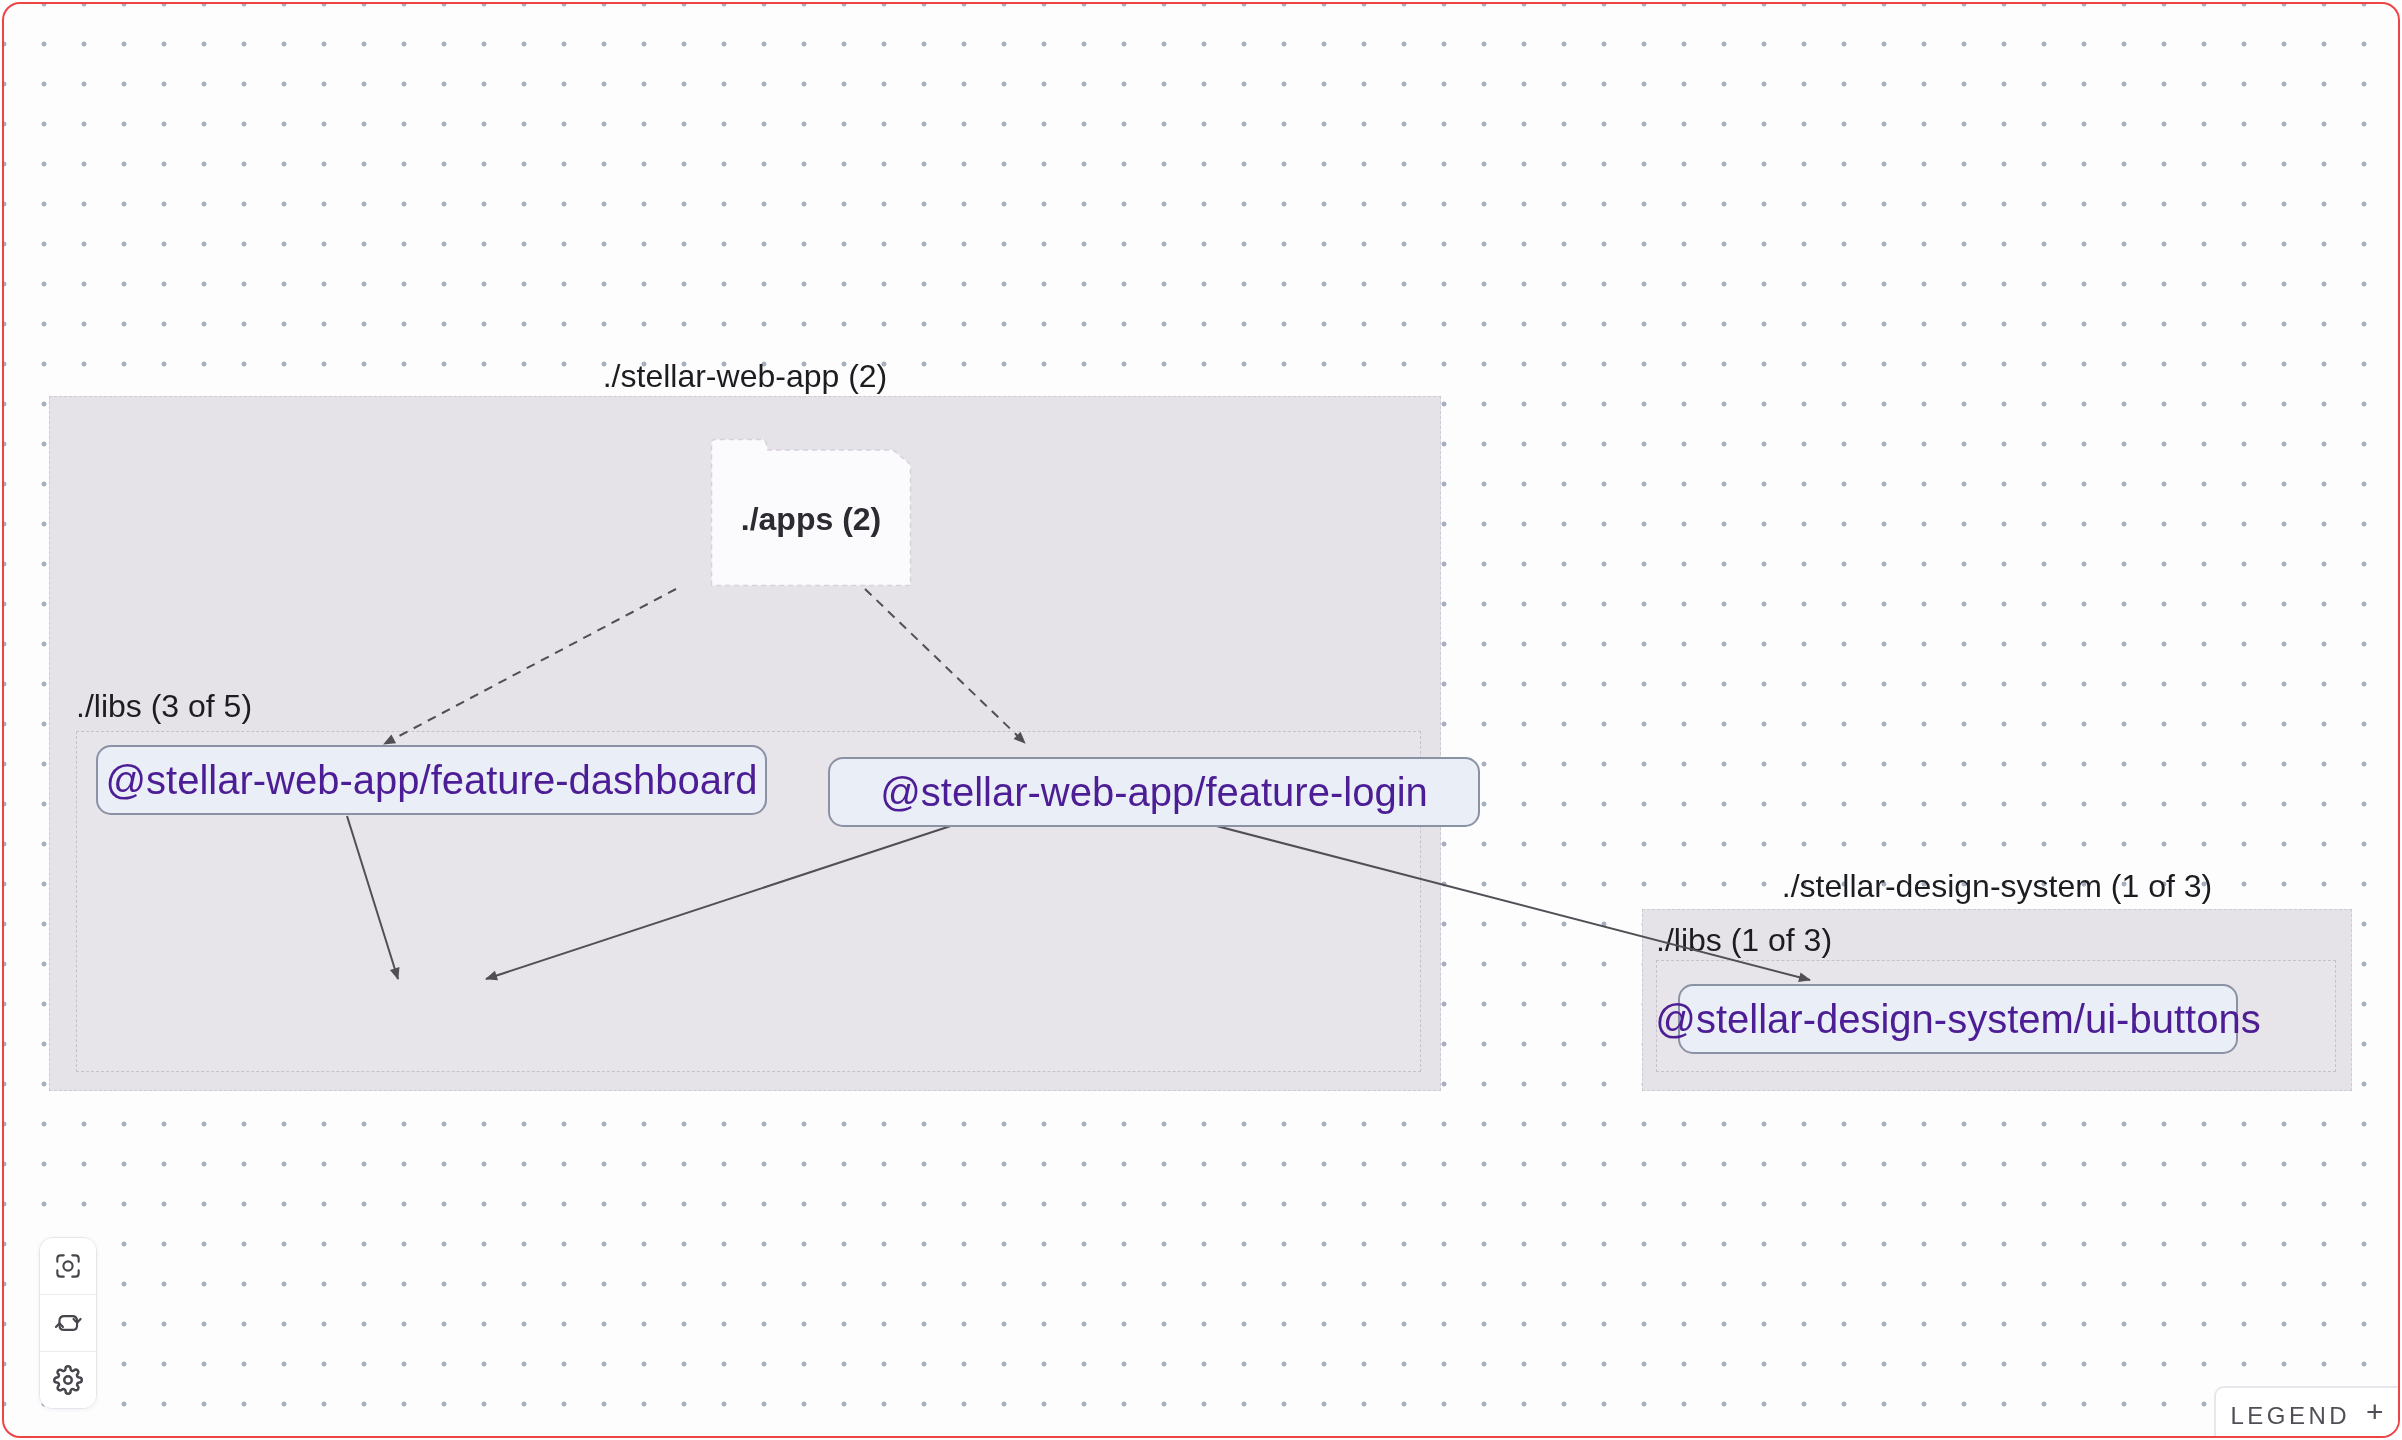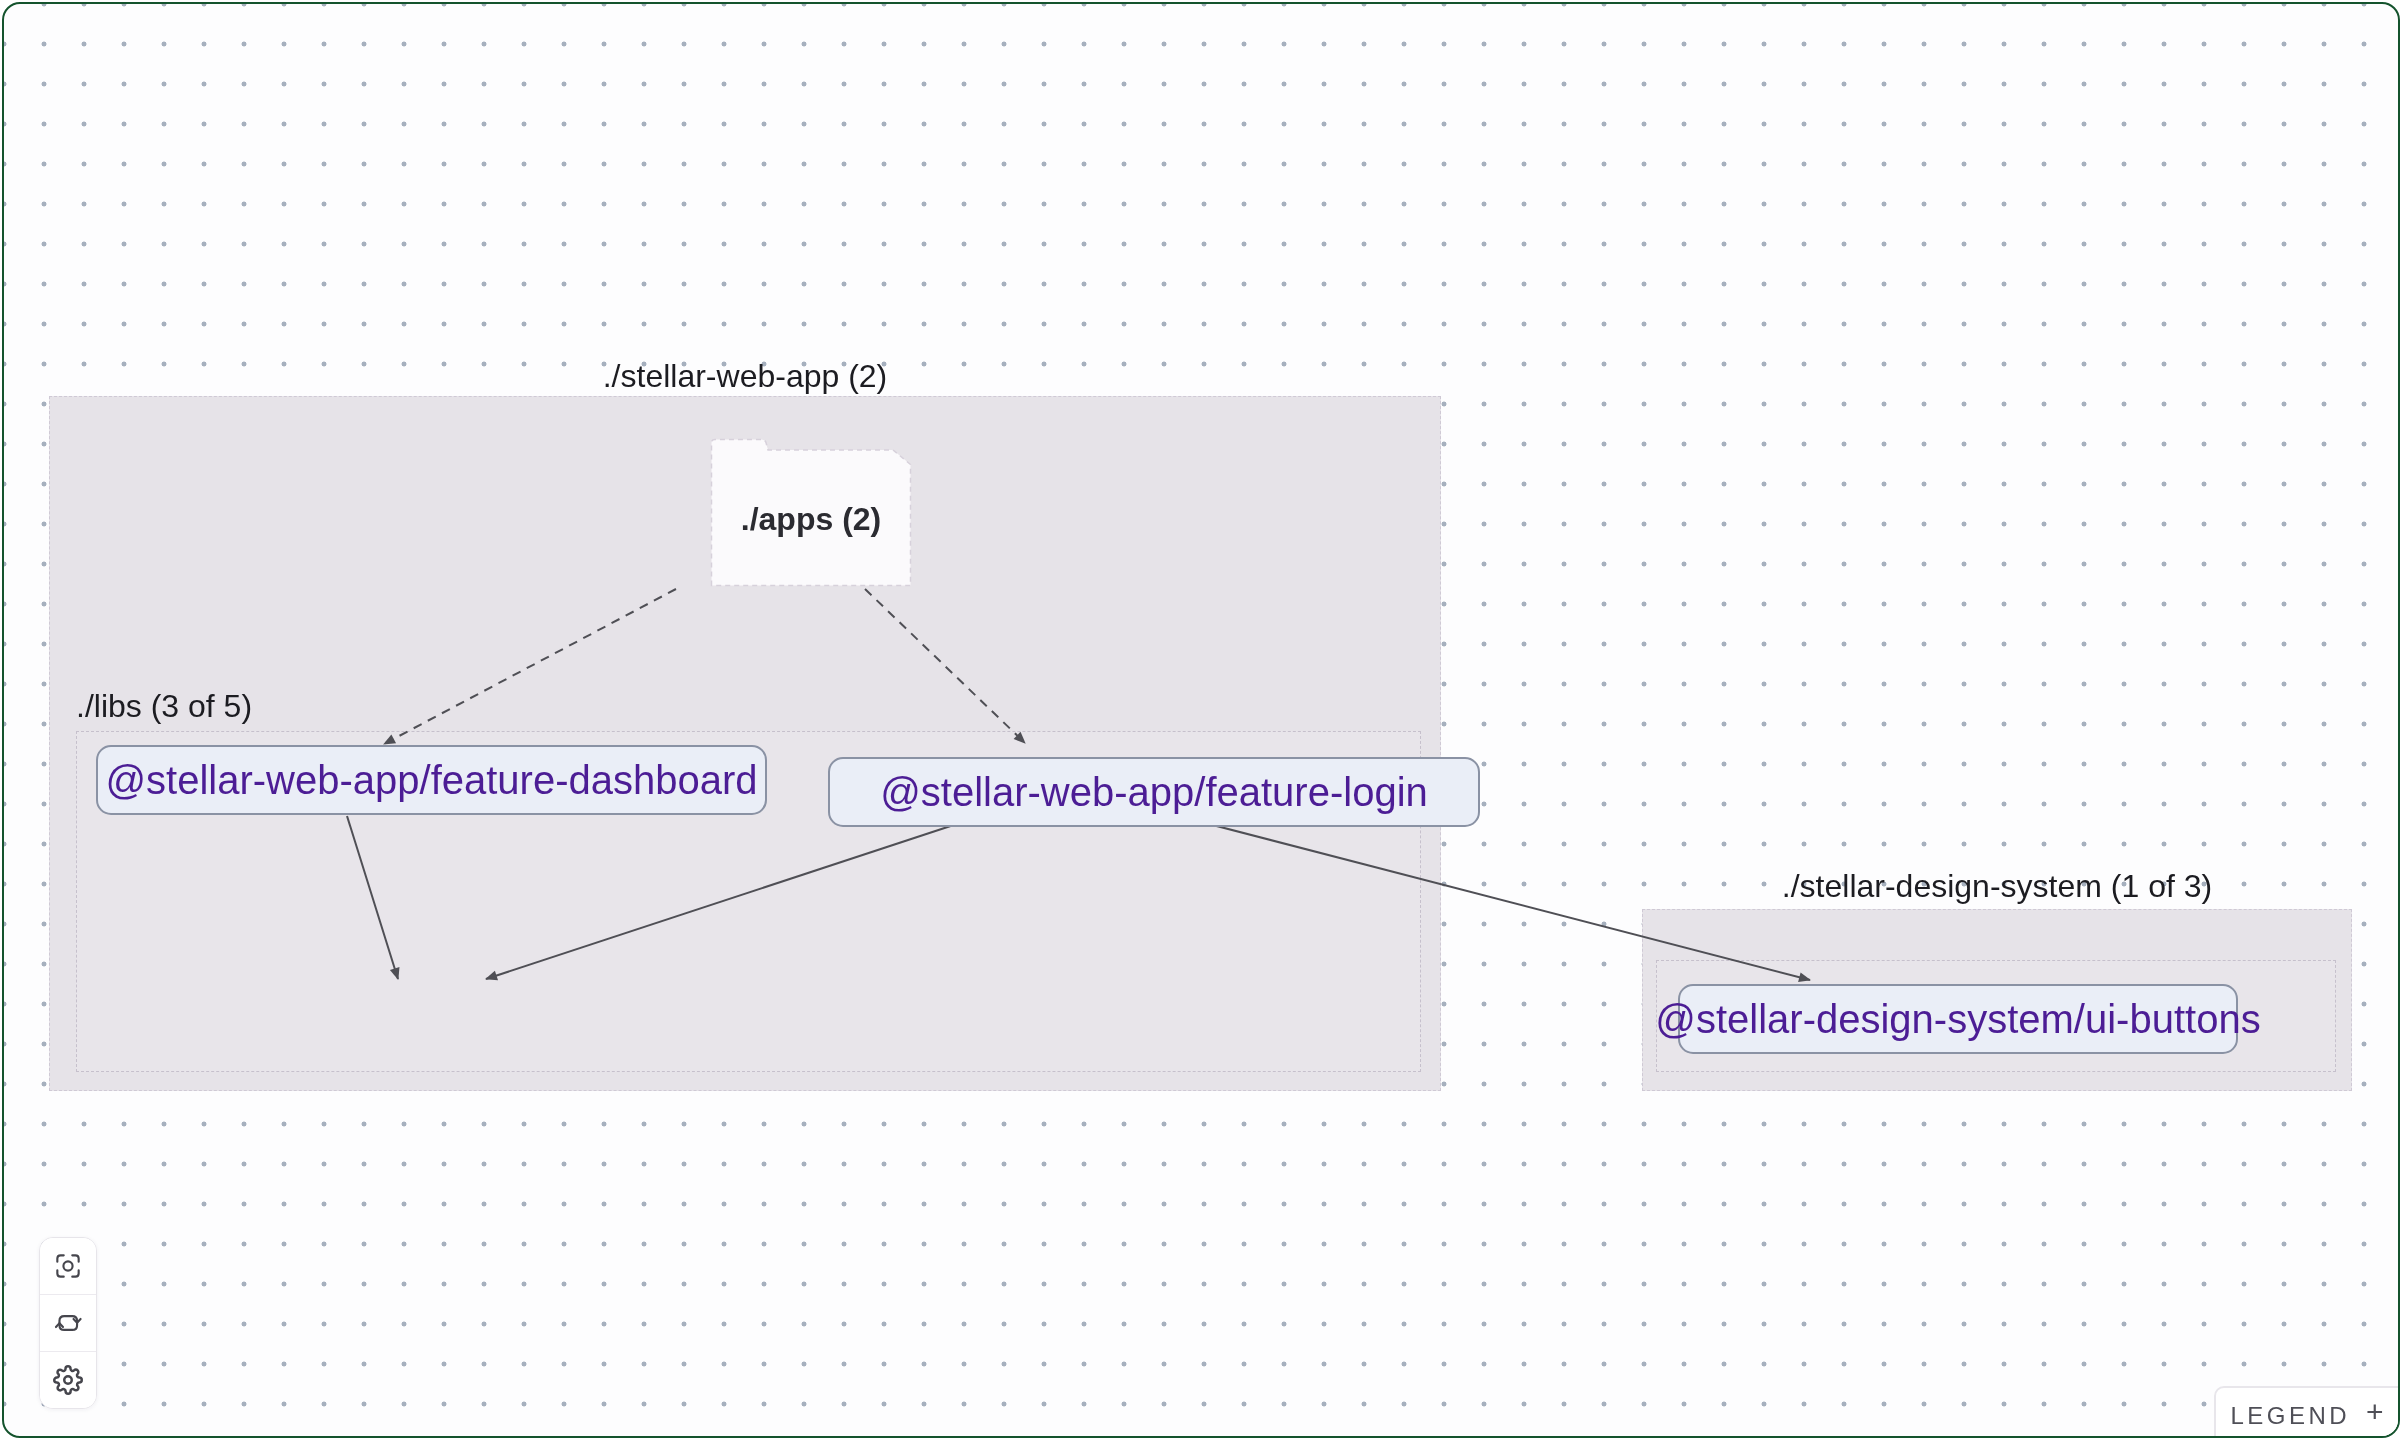--- a/index.html
+++ b/index.html
@@ -1,20 +1,20 @@
 <!DOCTYPE html>
 <html><head>
 <meta charset="utf-8">
 <style>
   * { margin:0; padding:0; box-sizing:border-box; }
   html,body { width:2402px; height:1440px; background:#ffffff; overflow:hidden;
               font-family:"Liberation Sans", sans-serif; }
 
   
-  .frame { position:absolute; inset:2px; border:2px solid #14532d; border-radius:18px;
+  .frame { position:absolute; inset:2px; border:2px solid #ef4444; border-radius:18px;
            overflow:hidden; background:#fdfdfe; }
 
   
   .stage { position:absolute; inset:0; width:2398px; height:1436px;
            background-image:radial-gradient(circle, #a6b0be 2.3px, transparent 2.7px);
            background-size:40px 40px; background-position:20px 20px; }
 
   
   .group { position:absolute; background:#e6e3e8; border:1px dashed #cfc9d5; z-index:1; }
   .group-title { position:absolute; text-align:center; font-size:32px; color:#1c1c21; z-index:2; }
@@ -70,20 +70,21 @@
     <div class="folder">
       <svg width="204" height="151" viewBox="0 0 204 151">
         <path d="M2.5,148.5 L2.5,6 Q2.5,2.5 6,2.5 L52,2.5 Q56,2.5 57,5.5 L59,13 L184,13 L201.5,27.5 L201.5,148.5 Z" fill="#fbfafc" stroke="#d7d1db" stroke-width="1.5" stroke-dasharray="5 4"></path>
       </svg>
       <div class="folder-label">./apps (2)</div>
     </div>
 
     <div class="group-title" style="left:1638px; top:864px; width:710px;">./stellar-design-system (1 of 3)</div>
     <div class="group" style="left:1638px; top:905px; width:710px; height:182px;"></div>
 
+    <div class="subgroup-label" style="left:1652px; top:918px; width:680px;">./libs (1 of 3)</div>
     <div class="subgroup" style="left:1652px; top:956px; width:680px; height:112px;"></div>
 
     <svg class="edges" width="2398" height="1436" viewBox="0 0 2398 1436">
       <defs>
         <marker id="arrow" markerUnits="userSpaceOnUse" markerWidth="14" markerHeight="12" refX="12" refY="6" orient="auto">
           <path d="M1,1 L13,6 L1,11 Z" fill="#4f4f55"></path>
         </marker>
       </defs>
       <path class="edge dashed" d="M672,585 L380,740" marker-end="url(#arrow)"></path>
       <path class="edge dashed" d="M861,585 L1021,739" marker-end="url(#arrow)"></path>

